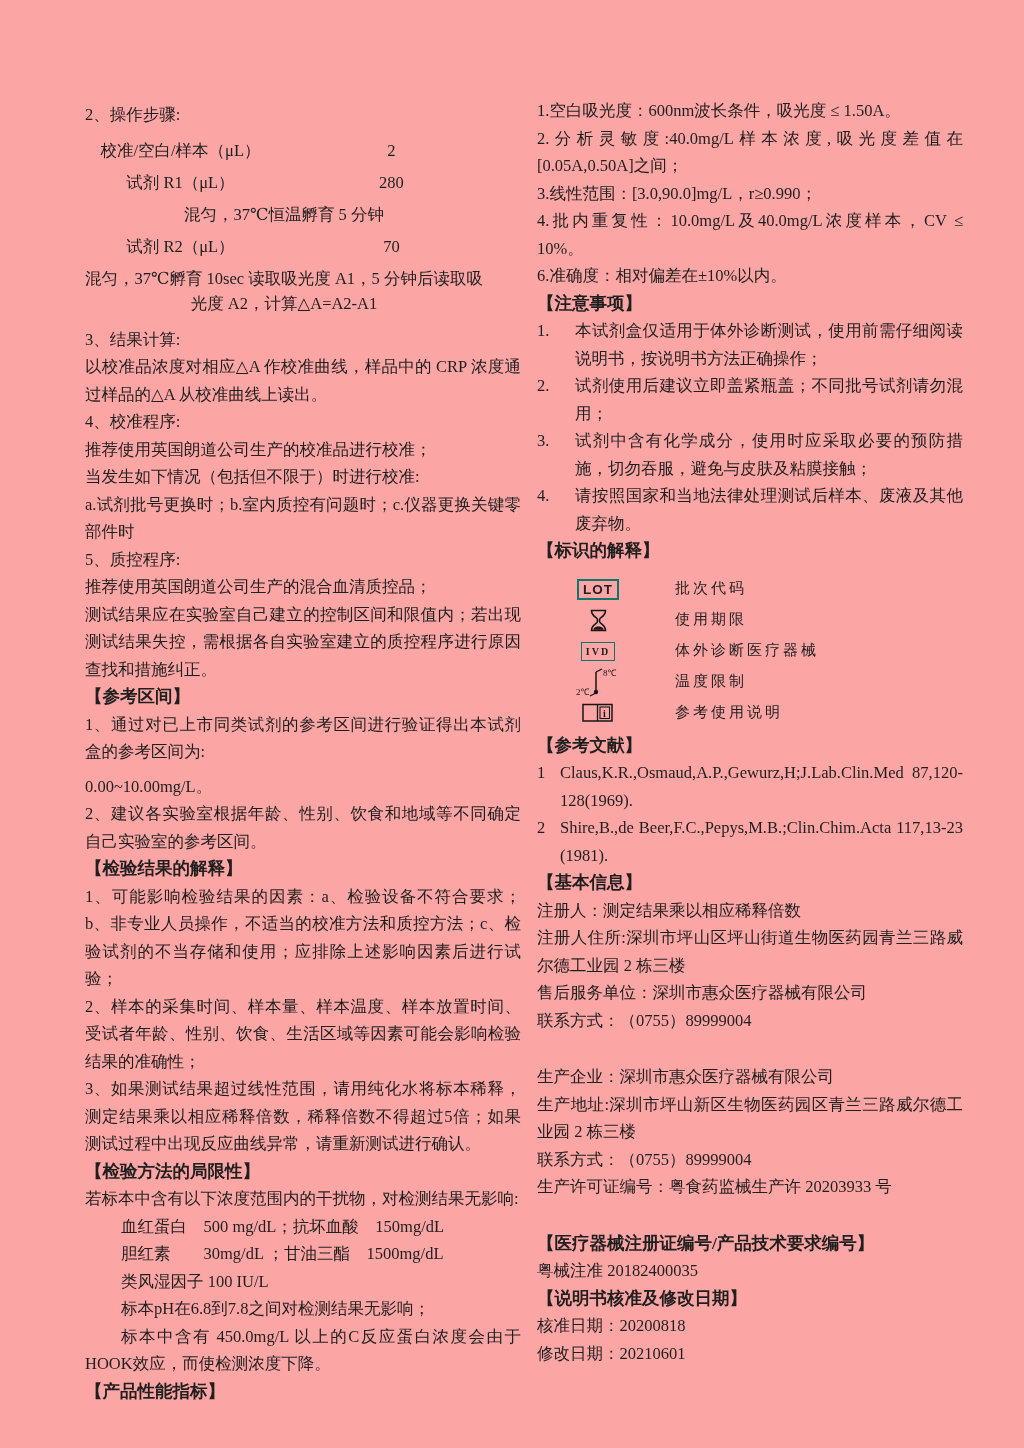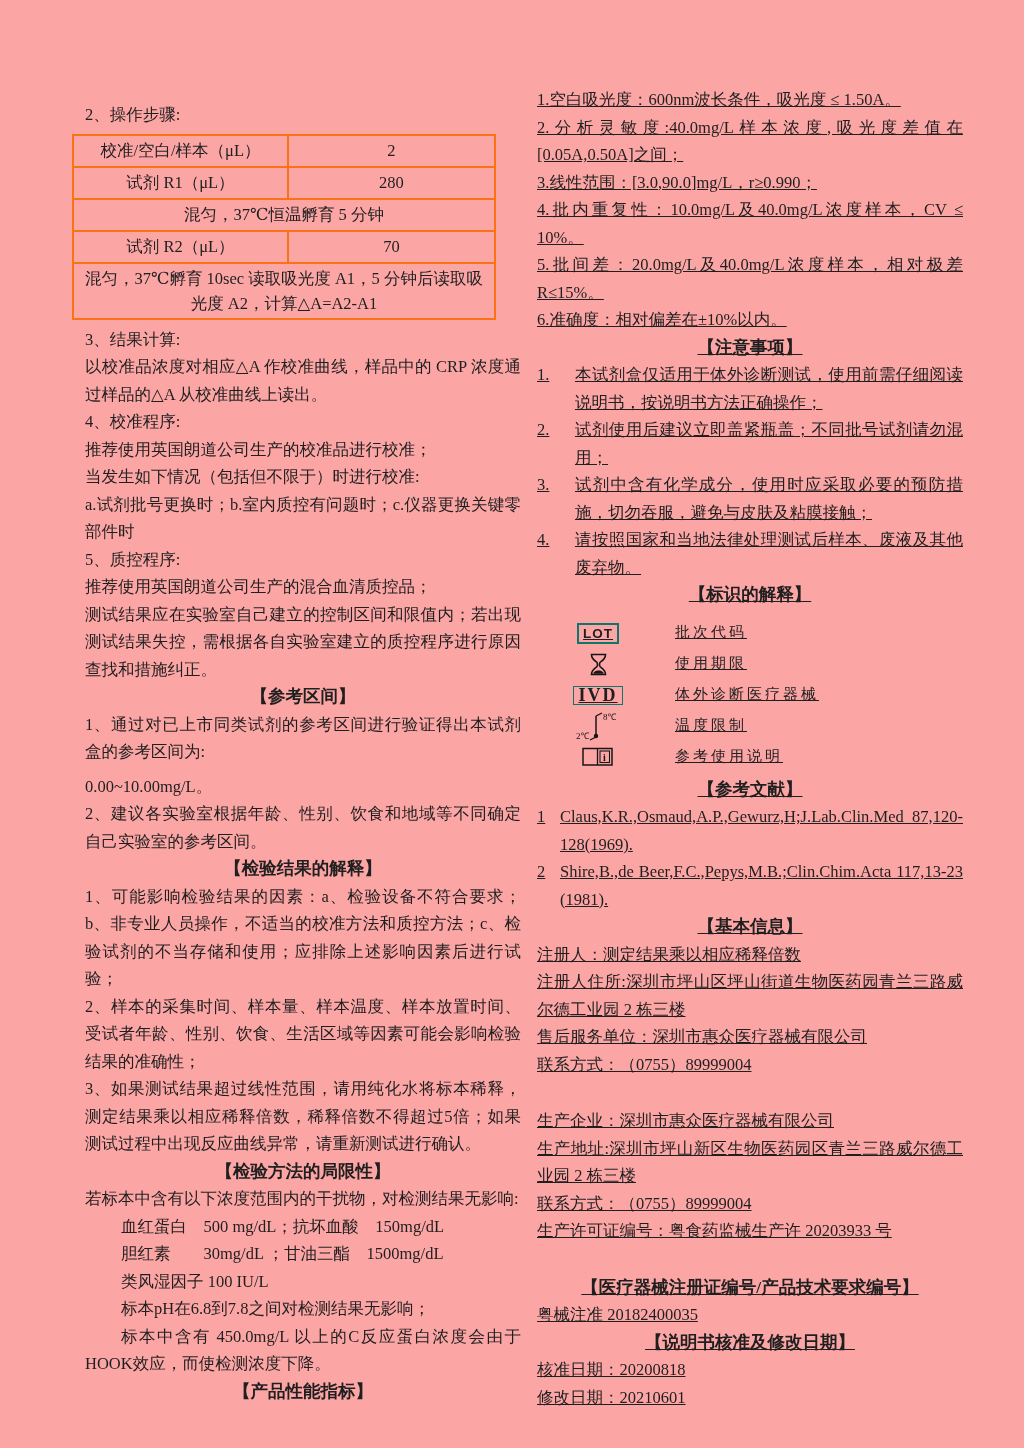--- a/index.html
+++ b/index.html
@@ -4,53 +4,53 @@
 <style>
   html,body { margin:0; padding:0; }
   body {
     width:1024px; height:1448px; background:#ffffff; position:relative;
     font-family:"Liberation Serif","DejaVu Serif",serif;
     color:#1f1f1f;
   }
   .page { position:absolute; inset:0; background:#fca5a5; }
   .col { position:absolute; font-size:16.5px; line-height:27.5px; }
   .col-left  { left:85px;  top:101px; width:436px; }
-  .col-right { left:537px; top:86px;  width:426px;text-decoration:underline; }
+  .col-right { left:537px; top:97px;  width:426px; }
 
   .blk { text-align:justify; }
-  .blk.heading { font-weight:bold; font-size:17.5px; text-align:center; }
+  .blk.heading { font-weight:bold; font-size:17.5px; text-align:left; }
   .blk.indent { padding-left:36px; text-align:left; }
   .blk.ti { text-indent:36px; }
   .blk.gapped { margin-top:7px; }
   .blk.gap { height:29px; }
   .blk.hang { display:flex; text-align:justify; }
   .blk.hang .num { flex:none; width:38px; }
   .blk.hang .txt { flex:1; text-align:justify; }
   .blk.hangref { display:flex; }
   .blk.hangref .num { flex:none; width:23px; }
   .blk.hangref .txt { flex:1; text-align:justify; }
 
   table.op { border-collapse:collapse; width:424px; margin:5px 0 6px -13px; table-layout:fixed; }
   table.op td {
-    border:2px solid #f97316; text-align:center; vertical-align:middle;
+    border:2px solid #fca5a5; text-align:center; vertical-align:middle;
     font-size:16.5px; padding:2px 6px; height:26px; line-height:25px;
   }
   td.c1 { width:51%; } td.c2 { width:49%; }
   td.spanrow { line-height:26px; padding:3px 8px;margin-left:8px; }
 
   .symbols { margin:9px 0 3px 0; }
   .sym-row { display:flex; align-items:center; height:31px; }
   .sym-icon { flex:none; width:62px; margin-left:30px; display:flex; justify-content:center; align-items:center; }
   .sym-label { margin-left:46px; font-size:15px; letter-spacing:3px; }
   .box {
     display:inline-block; border:2px solid #0f766e; padding:0 4px;
     font-family:"Liberation Sans","DejaVu Sans",sans-serif;
     font-weight:bold; font-size:13.5px; line-height:17px; letter-spacing:1px;
   }
-  .box.ivd { border-width:1.5px; font-family:"Liberation Serif","DejaVu Serif",serif; font-size:18px; letter-spacing:2px; }
+  .box.ivd { border-width:1.5px; font-family:"Liberation Serif","DejaVu Serif",serif; font-size:10px; letter-spacing:2px; }
   svg { display:block; }
 </style>
 </head>
 <body>
 
 <div class="page">
 
   <div class="col col-left">
     <div class="blk body">2、操作步骤:</div>
 
@@ -105,21 +105,20 @@
         <div class="blk heading">【产品性能指标】</div>
       </div>
   </div>
 
   <div class="col col-right">
     <div>
         <div class="blk body">1.空白吸光度：600nm波长条件，吸光度 ≤ 1.50A。</div>
         <div class="blk body">2.分析灵敏度:40.0mg/L样本浓度,吸光度差值在[0.05A,0.50A]之间；</div>
         <div class="blk body">3.线性范围：[3.0,90.0]mg/L，r≥0.990；</div>
         <div class="blk body">4.批内重复性：10.0mg/L及40.0mg/L浓度样本，CV ≤ 10%。</div>
-        <div class="blk body">5.批间差：20.0mg/L及40.0mg/L浓度样本，相对极差R≤15%。</div>
         <div class="blk body">6.准确度：相对偏差在±10%以内。</div>
         <div class="blk heading">【注意事项】</div>
         <div class="blk hang">
           <span class="num">1.</span>
           <span class="txt">本试剂盒仅适用于体外诊断测试，使用前需仔细阅读说明书，按说明书方法正确操作；</span>
         </div>
         <div class="blk hang">
           <span class="num">2.</span>
           <span class="txt">试剂使用后建议立即盖紧瓶盖；不同批号试剂请勿混用；</span>
         </div>

